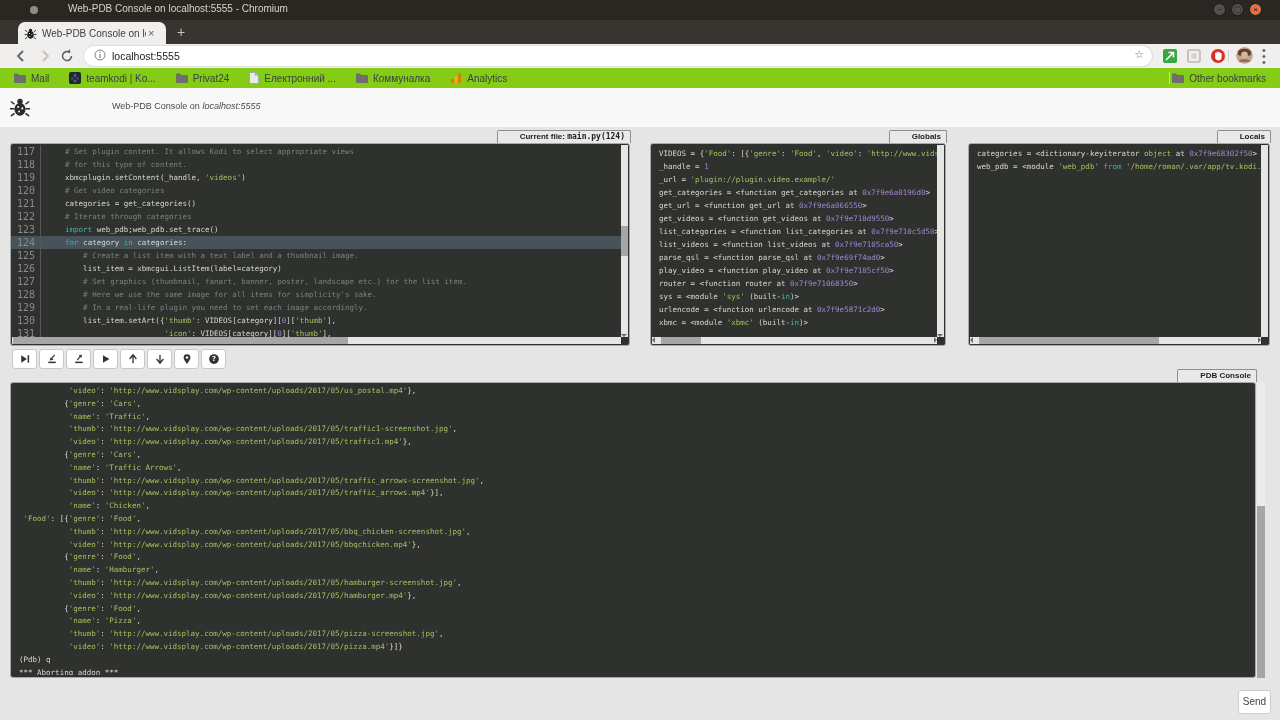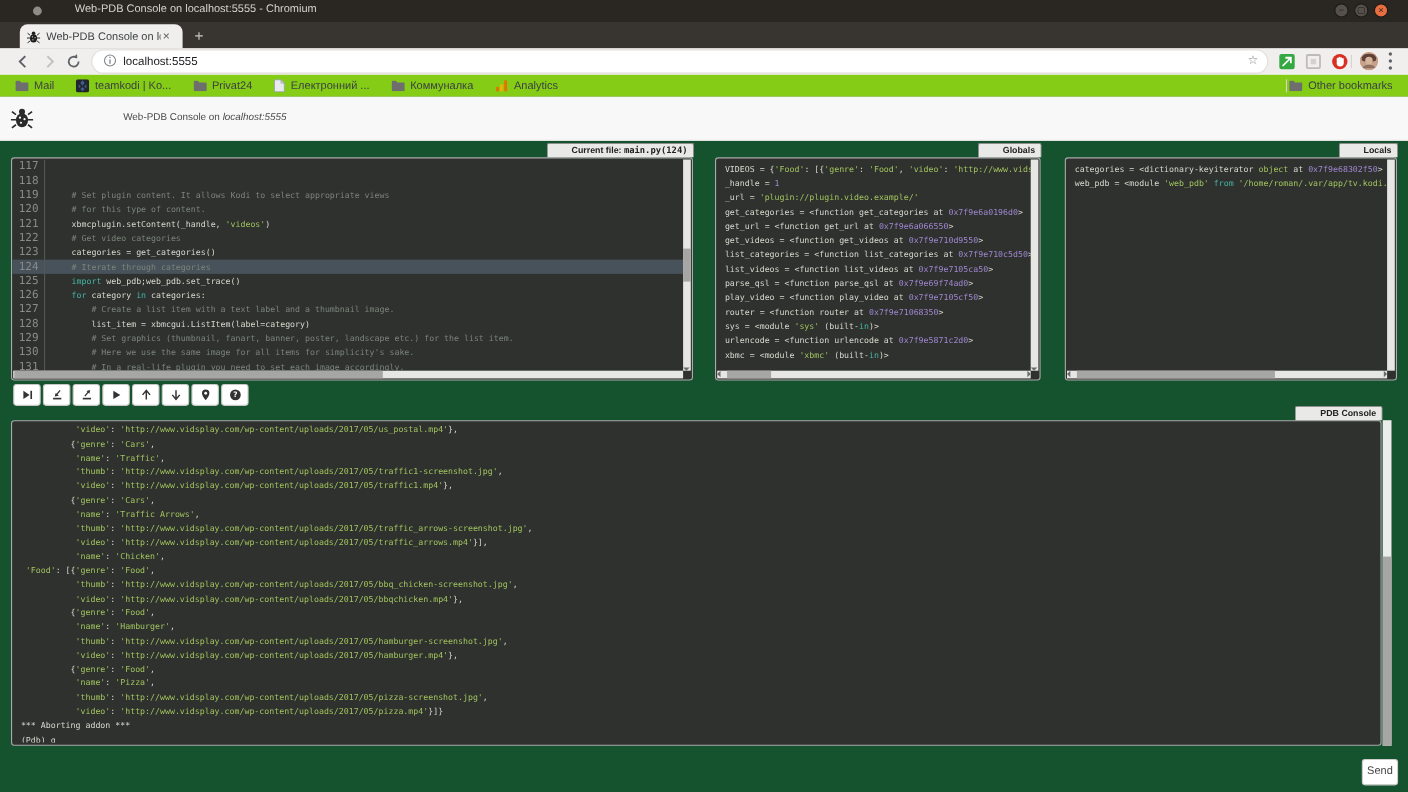--- a/index.html
+++ b/index.html
@@ -34,21 +34,21 @@
   .avatar{position:absolute;left:1236px;top:3px;width:17px;height:17px;border-radius:50%;overflow:hidden;}
   .menu3{position:absolute;left:1262px;top:3px;width:4px;height:17px;color:#5f6368;font-size:11px;line-height:6px;letter-spacing:0;}
   
   .bookmarks{position:absolute;left:0;top:68px;width:1280px;height:20px;background:#84cc16;display:flex;
              align-items:center;padding-left:14px;box-sizing:border-box;gap:20px;}
   .bm{display:flex;align-items:center;gap:5px;font-size:10px;color:#3c4043;white-space:nowrap;}
   .bm-right{position:absolute;right:14px;top:0;height:20px;display:flex;align-items:center;gap:5px;
             font-size:10px;color:#3c4043;}
   .bm-divider{position:absolute;right:110px;top:4px;width:1px;height:12px;background:#d4d1ce;}
   
-  .page{position:absolute;left:0;top:88px;width:1280px;height:632px;background:#14532d;}
+  .page{position:absolute;left:0;top:88px;width:1280px;height:632px;background:#e5e5e5;}
   .navbar{position:absolute;left:0;top:0;width:1280px;height:39px;background:#f8f8f8;border-bottom:1px solid #e7e7e7;}
   .brand{position:absolute;left:9px;top:8px;width:22px;height:22px;}
   .page-title{position:absolute;left:112px;top:13px;font-size:9px;color:#4a4a4a;}
   .page-title em{font-style:italic;}
   
   .panel{position:absolute;background:#2e312e;border:1px solid #a9a9a9;border-radius:3px;box-sizing:border-box;overflow:hidden;}
   .ptab{position:absolute;top:-13px;right:-1px;height:13px;background:#e9e9e7;border:1px solid #8e8e8e;
         border-bottom:none;border-radius:2px 2px 0 0;font-size:8px;font-weight:bold;color:#222;
         padding:1px 5px 0 22px;box-sizing:border-box;white-space:nowrap;z-index:3;}
   .ptab .mono{font-family:"DejaVu Sans Mono",monospace;font-weight:bold;}
@@ -58,21 +58,21 @@
   #locals-wrap{left:968px;top:55px;width:302px;height:203px;}
   #console-wrap{left:10px;top:294px;width:1246px;height:296px;}
   .panel-wrap .panel{left:0;top:0;right:0;bottom:0;width:100%;height:100%;}
   
   .cline,.crow{white-space:pre;font-family:"DejaVu Sans Mono",monospace;font-size:7.5px;line-height:13px;height:13px;}
   #console-body .cline{line-height:12.8px;height:12.8px;}
   .tk-p{color:#d9d9cf;} .tk-c{color:#7b847a;} .tk-k{color:#45b5a5;} .tk-s{color:#a2c35f;} .tk-n{color:#a287d2;}
   .crow{display:flex;}
   .crow.cur{background:#47525b;}
   .ln{flex:none;width:24px;text-align:right;padding-right:5px;color:#8a8a8a;border-right:1px solid #565656;font-size:10px;}
-  .lcode{padding-left:6px;margin-top:26px;}
+  .lcode{padding-left:6px;}
   #code-body{position:absolute;left:0;top:1px;right:8px;bottom:8px;overflow:hidden;}
   #globals-body,#locals-body{position:absolute;left:0;top:3px;right:8px;bottom:8px;overflow:hidden;padding-left:8px;}
   #console-body{position:absolute;left:0;top:2px;right:2px;bottom:2px;overflow:hidden;padding-left:8px;}
   
   .sb-v{position:absolute;top:1px;bottom:8px;right:1px;width:7px;background:#e6e6e4;}
   .sb-h{position:absolute;left:1px;right:8px;bottom:1px;height:7px;background:#e6e6e4;}
   .sb-thumb{position:absolute;background:#a6a6a4;}
   .sb-arrow{position:absolute;width:0;height:0;border:3px solid transparent;}
   #console-scrollbar{position:absolute;left:1257px;top:294px;width:8px;height:296px;background:#ececec;}
   #console-scrollbar .sb-thumb{left:0;width:8px;top:42%;height:58%;}
@@ -428,22 +428,22 @@
             <div class="cline"><span class="tk-p">           </span><span class="tk-s">'thumb'</span><span class="tk-p">: </span><span class="tk-s">'http://www.vidsplay.com/wp-content/uploads/2017/05/bbq_chicken-screenshot.jpg'</span><span class="tk-p">,</span></div>
             <div class="cline"><span class="tk-p">           </span><span class="tk-s">'video'</span><span class="tk-p">: </span><span class="tk-s">'http://www.vidsplay.com/wp-content/uploads/2017/05/bbqchicken.mp4'</span><span class="tk-p">},</span></div>
             <div class="cline"><span class="tk-p">          {</span><span class="tk-s">'genre'</span><span class="tk-p">: </span><span class="tk-s">'Food'</span><span class="tk-p">,</span></div>
             <div class="cline"><span class="tk-p">           </span><span class="tk-s">'name'</span><span class="tk-p">: </span><span class="tk-s">'Hamburger'</span><span class="tk-p">,</span></div>
             <div class="cline"><span class="tk-p">           </span><span class="tk-s">'thumb'</span><span class="tk-p">: </span><span class="tk-s">'http://www.vidsplay.com/wp-content/uploads/2017/05/hamburger-screenshot.jpg'</span><span class="tk-p">,</span></div>
             <div class="cline"><span class="tk-p">           </span><span class="tk-s">'video'</span><span class="tk-p">: </span><span class="tk-s">'http://www.vidsplay.com/wp-content/uploads/2017/05/hamburger.mp4'</span><span class="tk-p">},</span></div>
             <div class="cline"><span class="tk-p">          {</span><span class="tk-s">'genre'</span><span class="tk-p">: </span><span class="tk-s">'Food'</span><span class="tk-p">,</span></div>
             <div class="cline"><span class="tk-p">           </span><span class="tk-s">'name'</span><span class="tk-p">: </span><span class="tk-s">'Pizza'</span><span class="tk-p">,</span></div>
             <div class="cline"><span class="tk-p">           </span><span class="tk-s">'thumb'</span><span class="tk-p">: </span><span class="tk-s">'http://www.vidsplay.com/wp-content/uploads/2017/05/pizza-screenshot.jpg'</span><span class="tk-p">,</span></div>
             <div class="cline"><span class="tk-p">           </span><span class="tk-s">'video'</span><span class="tk-p">: </span><span class="tk-s">'http://www.vidsplay.com/wp-content/uploads/2017/05/pizza.mp4'</span><span class="tk-p">}]}</span></div>
+            <div class="cline"><span class="tk-p">(Pdb) q</span></div>
             <div class="cline"><span class="tk-p">*** Aborting addon ***</span></div>
-            <div class="cline"><span class="tk-p">(Pdb) q</span></div>
           </div>
       </div>
     </div>
     <div id="console-scrollbar">
       <span class="sb-thumb"></span>
     </div>
 
     <span class="send-btn">Send</span>
 
   </div>

